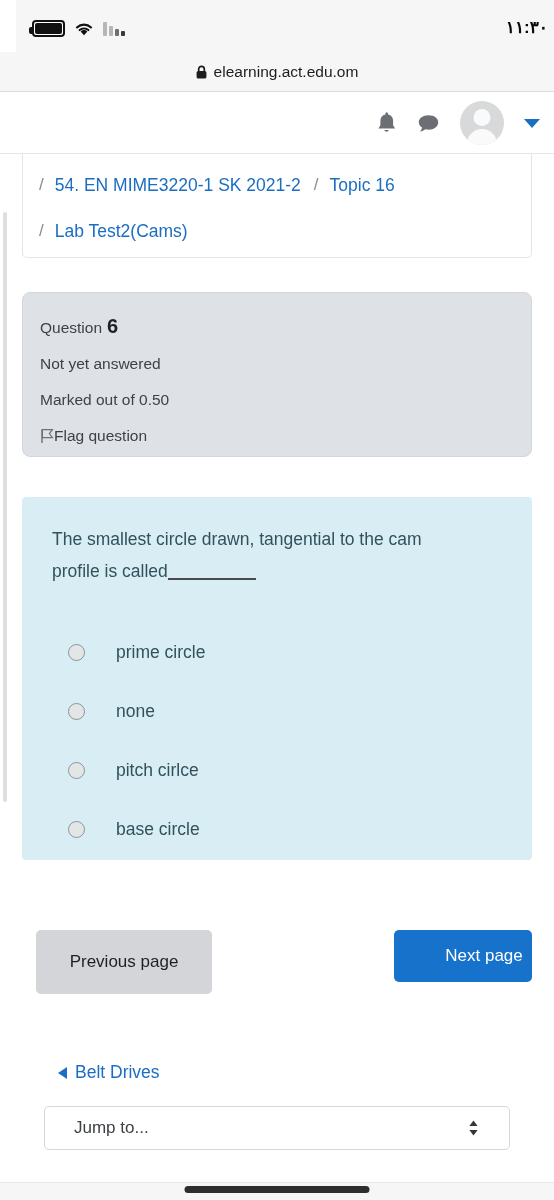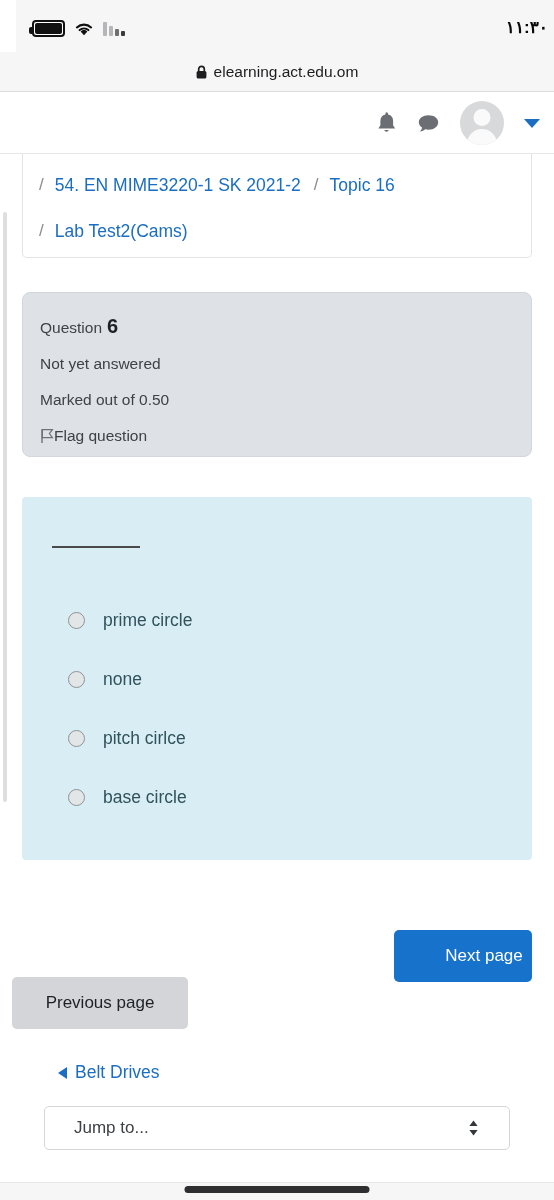--- a/index.html
+++ b/index.html
@@ -236,21 +236,21 @@
     border-bottom: 2px solid #4a4a4a;
     vertical-align: -3px;
   }
   .answers {
     margin-top: 36px;
     padding-left: 16px;
   }
   .answer-row {
     display: flex;
     align-items: center;
-    gap: 18px;
+    gap: 31px;
     height: 59px;
     cursor: pointer;
   }
   .radio {
     width: 17px; height: 17px;
     border-radius: 50%;
     border: 1px solid #8e9396;
     background: #e2e6e7;
     flex: 0 0 auto;
   }
@@ -262,25 +262,24 @@
   
   .btn {
     position: absolute;
     border: none;
     border-radius: 5px;
     font-family: "Liberation Sans", sans-serif;
     font-size: 17px;
     cursor: pointer;
   }
   .btn-prev {
-    left: 12px; top: 930px;
-    width: 176px; height: 52px;
+    left: 36px; top: 930px;
+    width: 176px; height: 64px;
     background: #d3d5d8;
     color: #1d2125;
-    margin-top: 47px;
   }
   .btn-next {
     right: 22px; top: 930px;
     width: 138px; height: 52px;
     background: #1672cb;
     color: #ffffff;
     padding-left: 42px;
   }
 
   
@@ -413,21 +412,21 @@
       <svg class="flag-ico" width="14" height="16" viewBox="0 0 14 16">
         <path d="M2 1.2 V15" stroke="#6d7276" stroke-width="1.4" fill="none"></path>
         <path d="M2.4 1.6 H12.4 L9.4 5.6 L12.4 9.6 H2.4 Z" stroke="#6d7276" stroke-width="1.2" fill="none"></path>
       </svg>
       <span>Flag question</span>
     </div>
   </div>
 
   <div class="qbox">
     <div class="qtext">
-      <span class="blank"></span>
+      <span>The smallest circle drawn, tangential to the cam profile is called</span><span class="blank"></span>
     </div>
     <div class="answers">
       <div class="answer-row">
         <span class="radio"></span>
         <span class="answer-label">prime circle</span>
       </div>
       <div class="answer-row">
         <span class="radio"></span>
         <span class="answer-label">none</span>
       </div>

